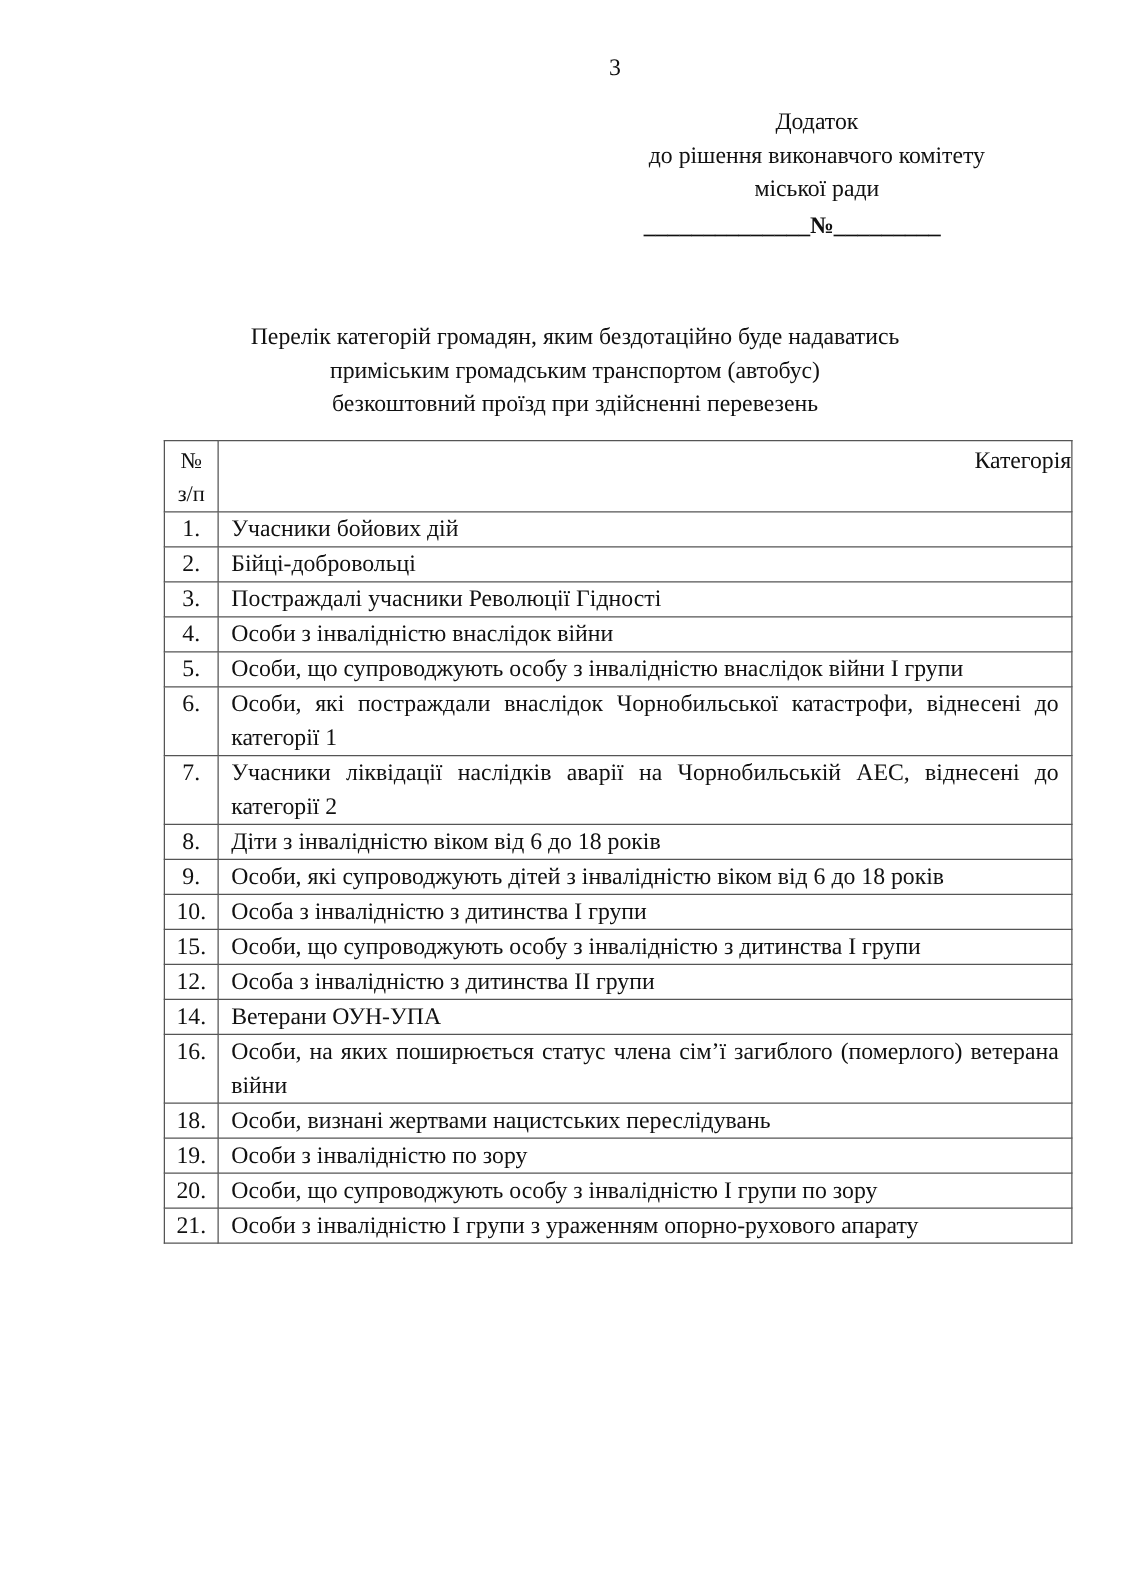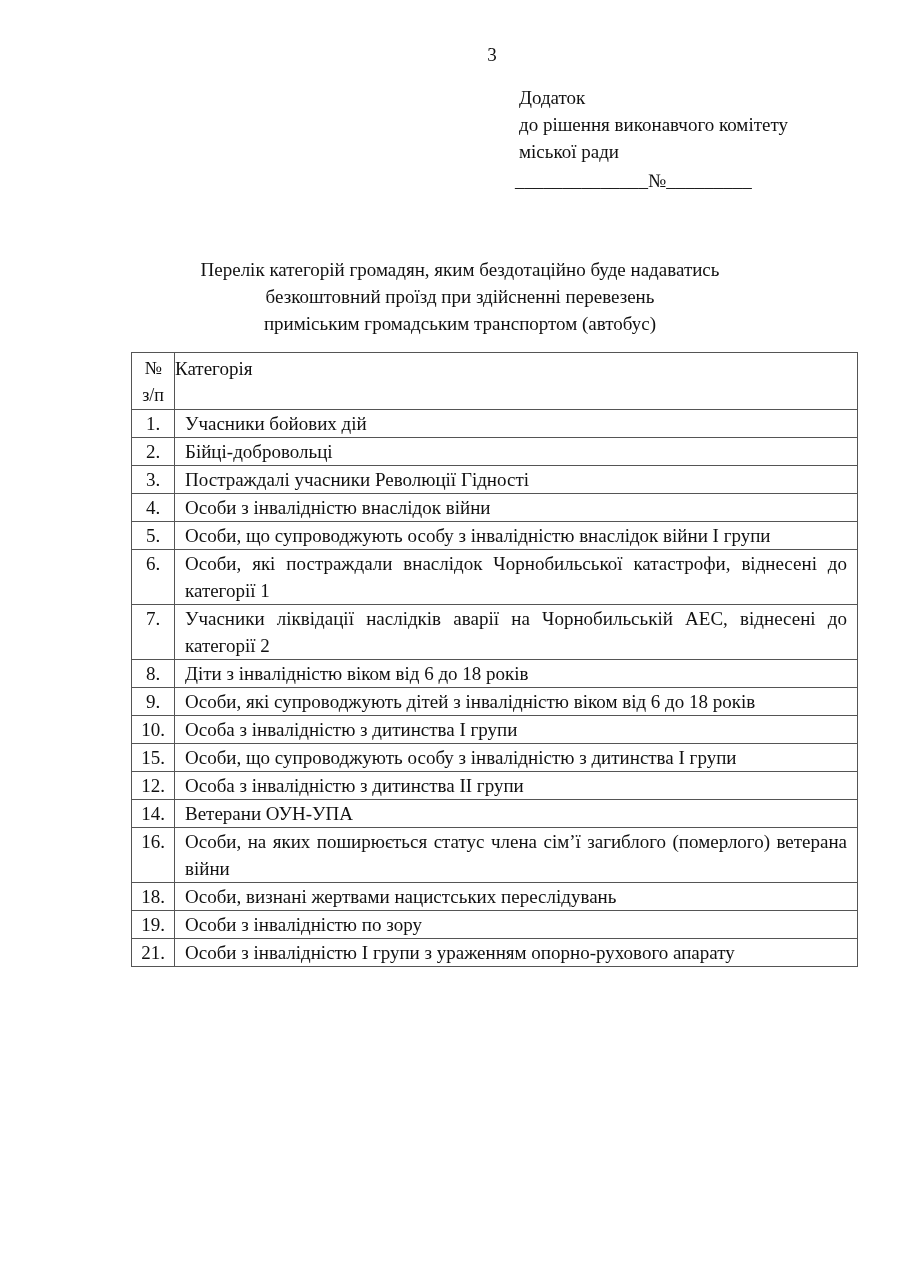--- a/index.html
+++ b/index.html
@@ -7,63 +7,63 @@
     width: 900px; height: 1273px; position: relative; overflow: hidden;
     font-family: "Liberation Serif", "DejaVu Serif", serif;
     color: #111;
   }
   .page-number {
     position: absolute; top: 44px; left: 0; width: 900px; text-align: center;
     font-size: 19px; padding-left: 84px; box-sizing: border-box;
   }
   .addendum {
     position: absolute; top: 84px; left: 519px;
-    font-size: 19px; line-height: 27px;
+    font-size: 19px; line-height: 27px; text-align: center;
   }
   .addendum .line { display: block; }
   .sign-line {
-    position: absolute; top: 170px; left: 515px; font-size: 19px; white-space: nowrap;
+    position: absolute; top: 170px; left: 515px; font-size: 19px; white-space: nowrap; font-weight: bold;
   }
   .title {
     position: absolute; top: 256px; left: 0; width: 900px; text-align: center;
     font-size: 19px; line-height: 27px; padding-left: 20px; box-sizing: border-box;
   }
   .title .line { display: block; }
   table.cats {
     position: absolute; top: 352px; left: 131px; width: 727px;
     border-collapse: collapse; font-size: 19px; table-layout: fixed;
   }
   table.cats td, table.cats th {
     border: 1.5px solid #555; vertical-align: top; padding: 0;
   }
   table.cats th { font-weight: normal; }
   col.c-num { width: 43px; }
   .num-cell { text-align: center; line-height: 27px; }
   .txt-cell { padding: 0 10px 0 10px !important; text-align: justify; line-height: 27px; }
   .hdr-num { line-height: 27px; text-align: center; font-size: 18px; padding-top: 2px !important; }
-  .hdr-txt { text-align: left; line-height: 27px; padding-top: 2px !important; }
+  .hdr-txt { text-align: right; line-height: 27px; padding-top: 2px !important; }
   .tall13 { height: 74px; }
   .txt13 { padding-left: 12px !important; }
 </style>
 </head>
 <body>
 
 <div class="page-number">3</div>
 
 <div class="addendum">
   <span class="line">Додаток</span>
   <span class="line">до рішення виконавчого комітету</span>
   <span class="line">міської ради</span>
 </div>
 <div class="sign-line">______________№_________</div>
 
 <div class="title">
   <span class="line">Перелік категорій громадян, яким бездотаційно буде надаватись</span>
+  <span class="line">приміським громадським транспортом (автобус)</span>
   <span class="line">безкоштовний проїзд при здійсненні перевезень</span>
-  <span class="line">приміським громадським транспортом (автобус)</span>
 </div>
 
 <table class="cats">
   <colgroup>
       <col class="c-num">
       <col>
     </colgroup>
   <thead>
     <tr>
       <th class="hdr-num">
@@ -132,17 +132,21 @@
       </tr>
       <tr>
         <td class="num-cell">18.</td>
         <td class="txt-cell">Особи, визнані жертвами нацистських переслідувань</td>
       </tr>
       <tr>
         <td class="num-cell">19.</td>
         <td class="txt-cell">Особи з інвалідністю по зору</td>
       </tr>
       <tr>
+        <td class="num-cell">20.</td>
+        <td class="txt-cell">Особи, що супроводжують особу з інвалідністю І групи по зору</td>
+      </tr>
+      <tr>
         <td class="num-cell">21.</td>
         <td class="txt-cell">Особи з інвалідністю І групи з ураженням опорно-рухового апарату</td>
       </tr>
     </tbody>
 </table>
 
 </body></html>

